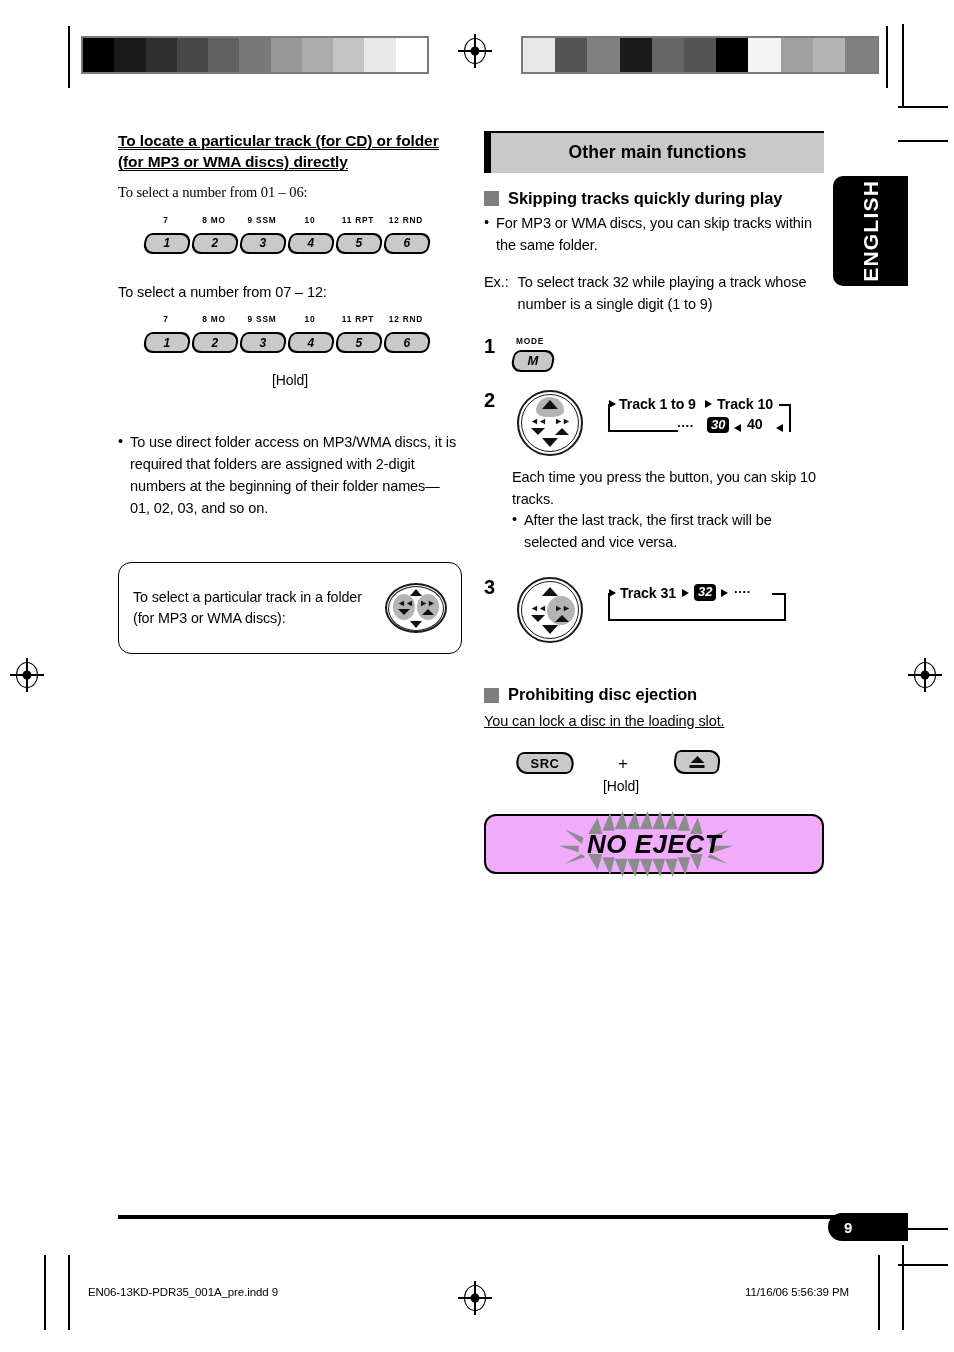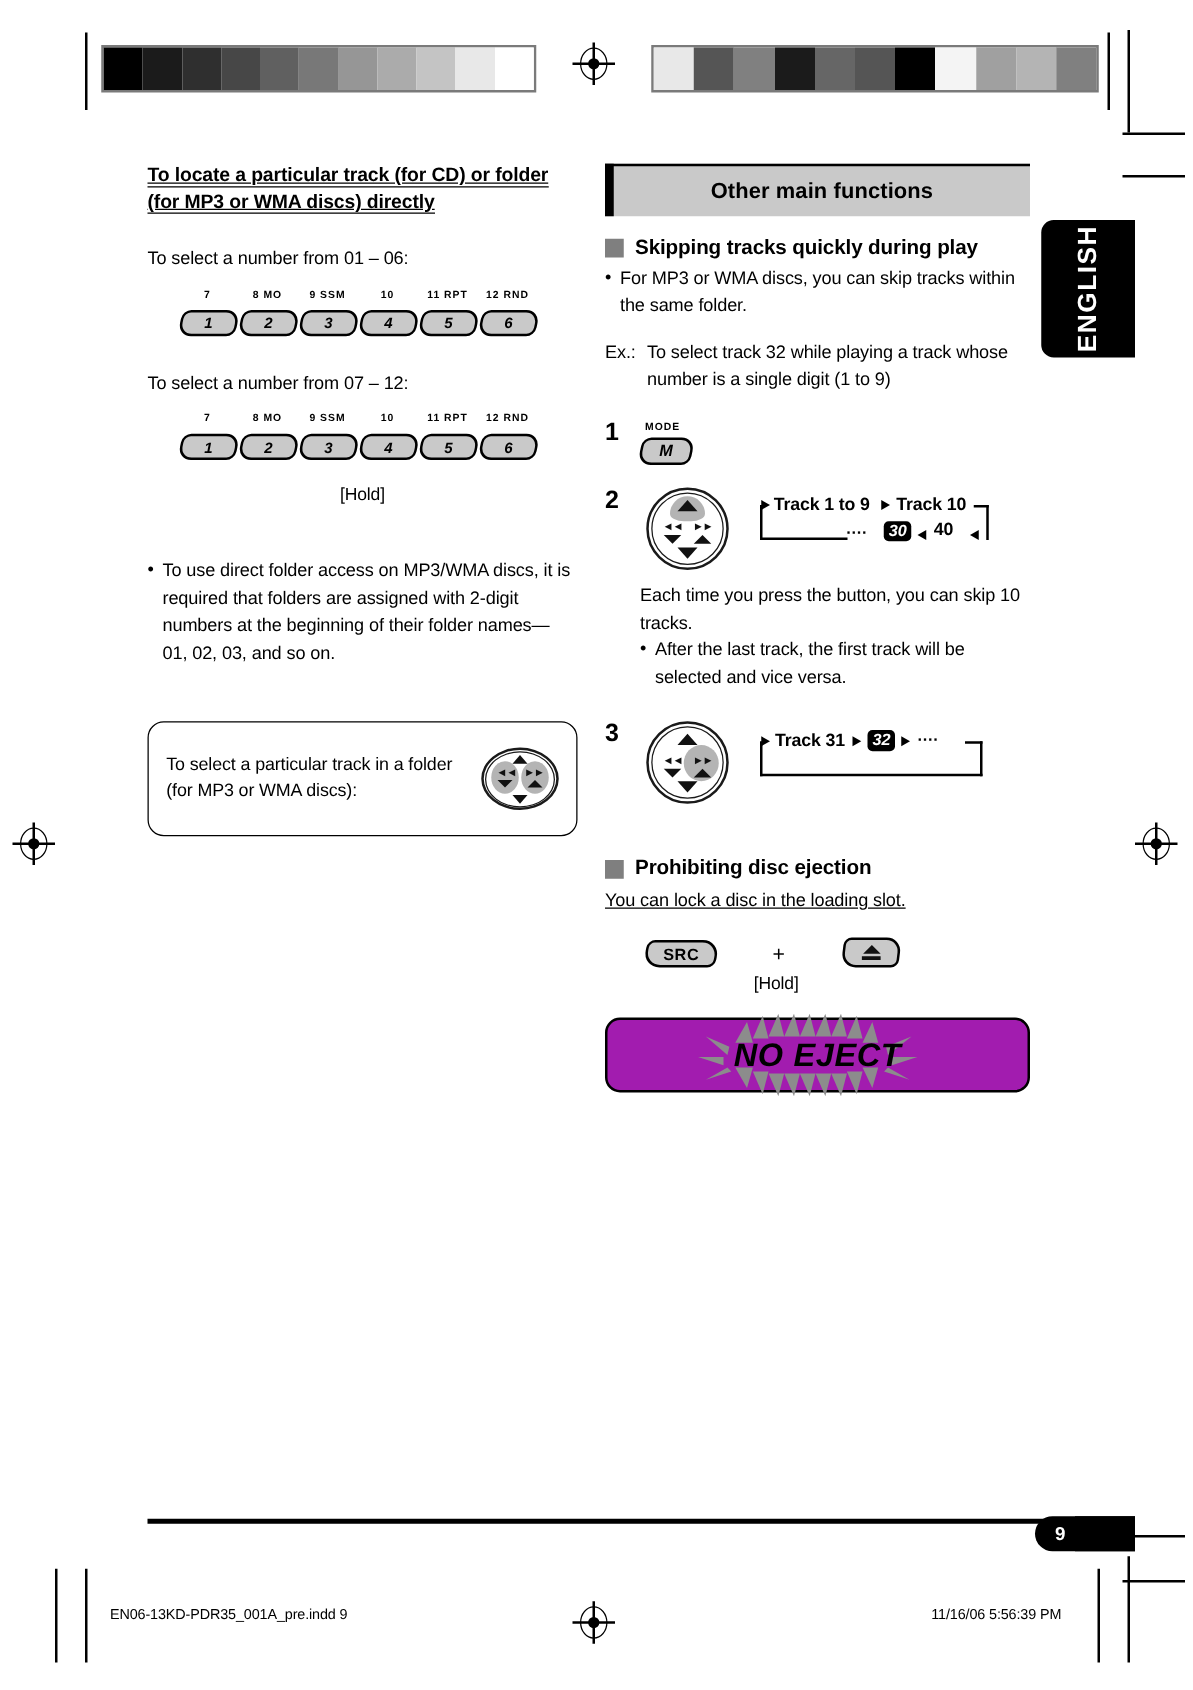--- a/index.html
+++ b/index.html
@@ -109,21 +109,21 @@
   .ejbtn{position:relative;width:46px;height:24px;}
   .ejbtn .s{position:absolute;inset:0;background:#c9c9c9;border:2.2px solid #000;
             border-radius:6px 12px 6px 12px;transform:skewX(-7deg);box-sizing:border-box;}
   .ejico{position:absolute;left:50%;top:50%;transform:translate(-50%,-50%);
          display:flex;flex-direction:column;align-items:center;gap:2px;}
   .ejico .tr{width:0;height:0;border-left:7px solid transparent;
              border-right:7px solid transparent;border-bottom:7px solid #111;}
   .ejico .br{width:15px;height:3px;background:#111;}
 
   
-  .display{position:relative;border:2.2px solid #000;border-radius:12px;background:#a21caf;
+  .display{position:relative;border:2.2px solid #000;border-radius:12px;background:#f0abfc;
            height:56px;display:flex;align-items:center;justify-content:center;text-align:center;}
   .display .dtxt{font-size:26px;font-weight:bold;font-style:italic;letter-spacing:0.5px;
                  position:relative;z-index:3;}
 
   
   .langtab{position:absolute;background:#000;border-radius:10px 0 0 10px;
            display:flex;align-items:center;justify-content:center;}
   .langtab span{color:#fff;font-size:21px;font-weight:bold;letter-spacing:1.2px;
                 writing-mode:vertical-rl;transform:rotate(180deg);}
 
@@ -204,21 +204,21 @@
   <span>ENGLISH</span>
 </div>
 
 <div class="colL">
 
   <div class="subhead-wrap">
     <h2 class="subhead">To locate a particular track (for CD) or folder</h2><br>
     <h2 class="subhead">(for MP3 or WMA discs) directly</h2>
   </div>
 
-  <p class="lead" style="margin-top:26px;">To select a number from 01 – 06:</p>
+  <p class="lead" style="margin-top:11px;font-family:Liberation Serif, serif;">To select a number from 01 – 06:</p>
 
   <div class="presetrow" style="margin-top:12px;margin-left:24px;">
     <div class="plabel" style="left:-6px;">7</div>
     <div class="pbtn" style="left:2px;">
         <div class="shape"></div>
         <div class="num">1</div>
       </div>
     <div class="plabel" style="left:42px;">8  MO</div>
     <div class="pbtn" style="left:50px;">
         <div class="shape"></div>

